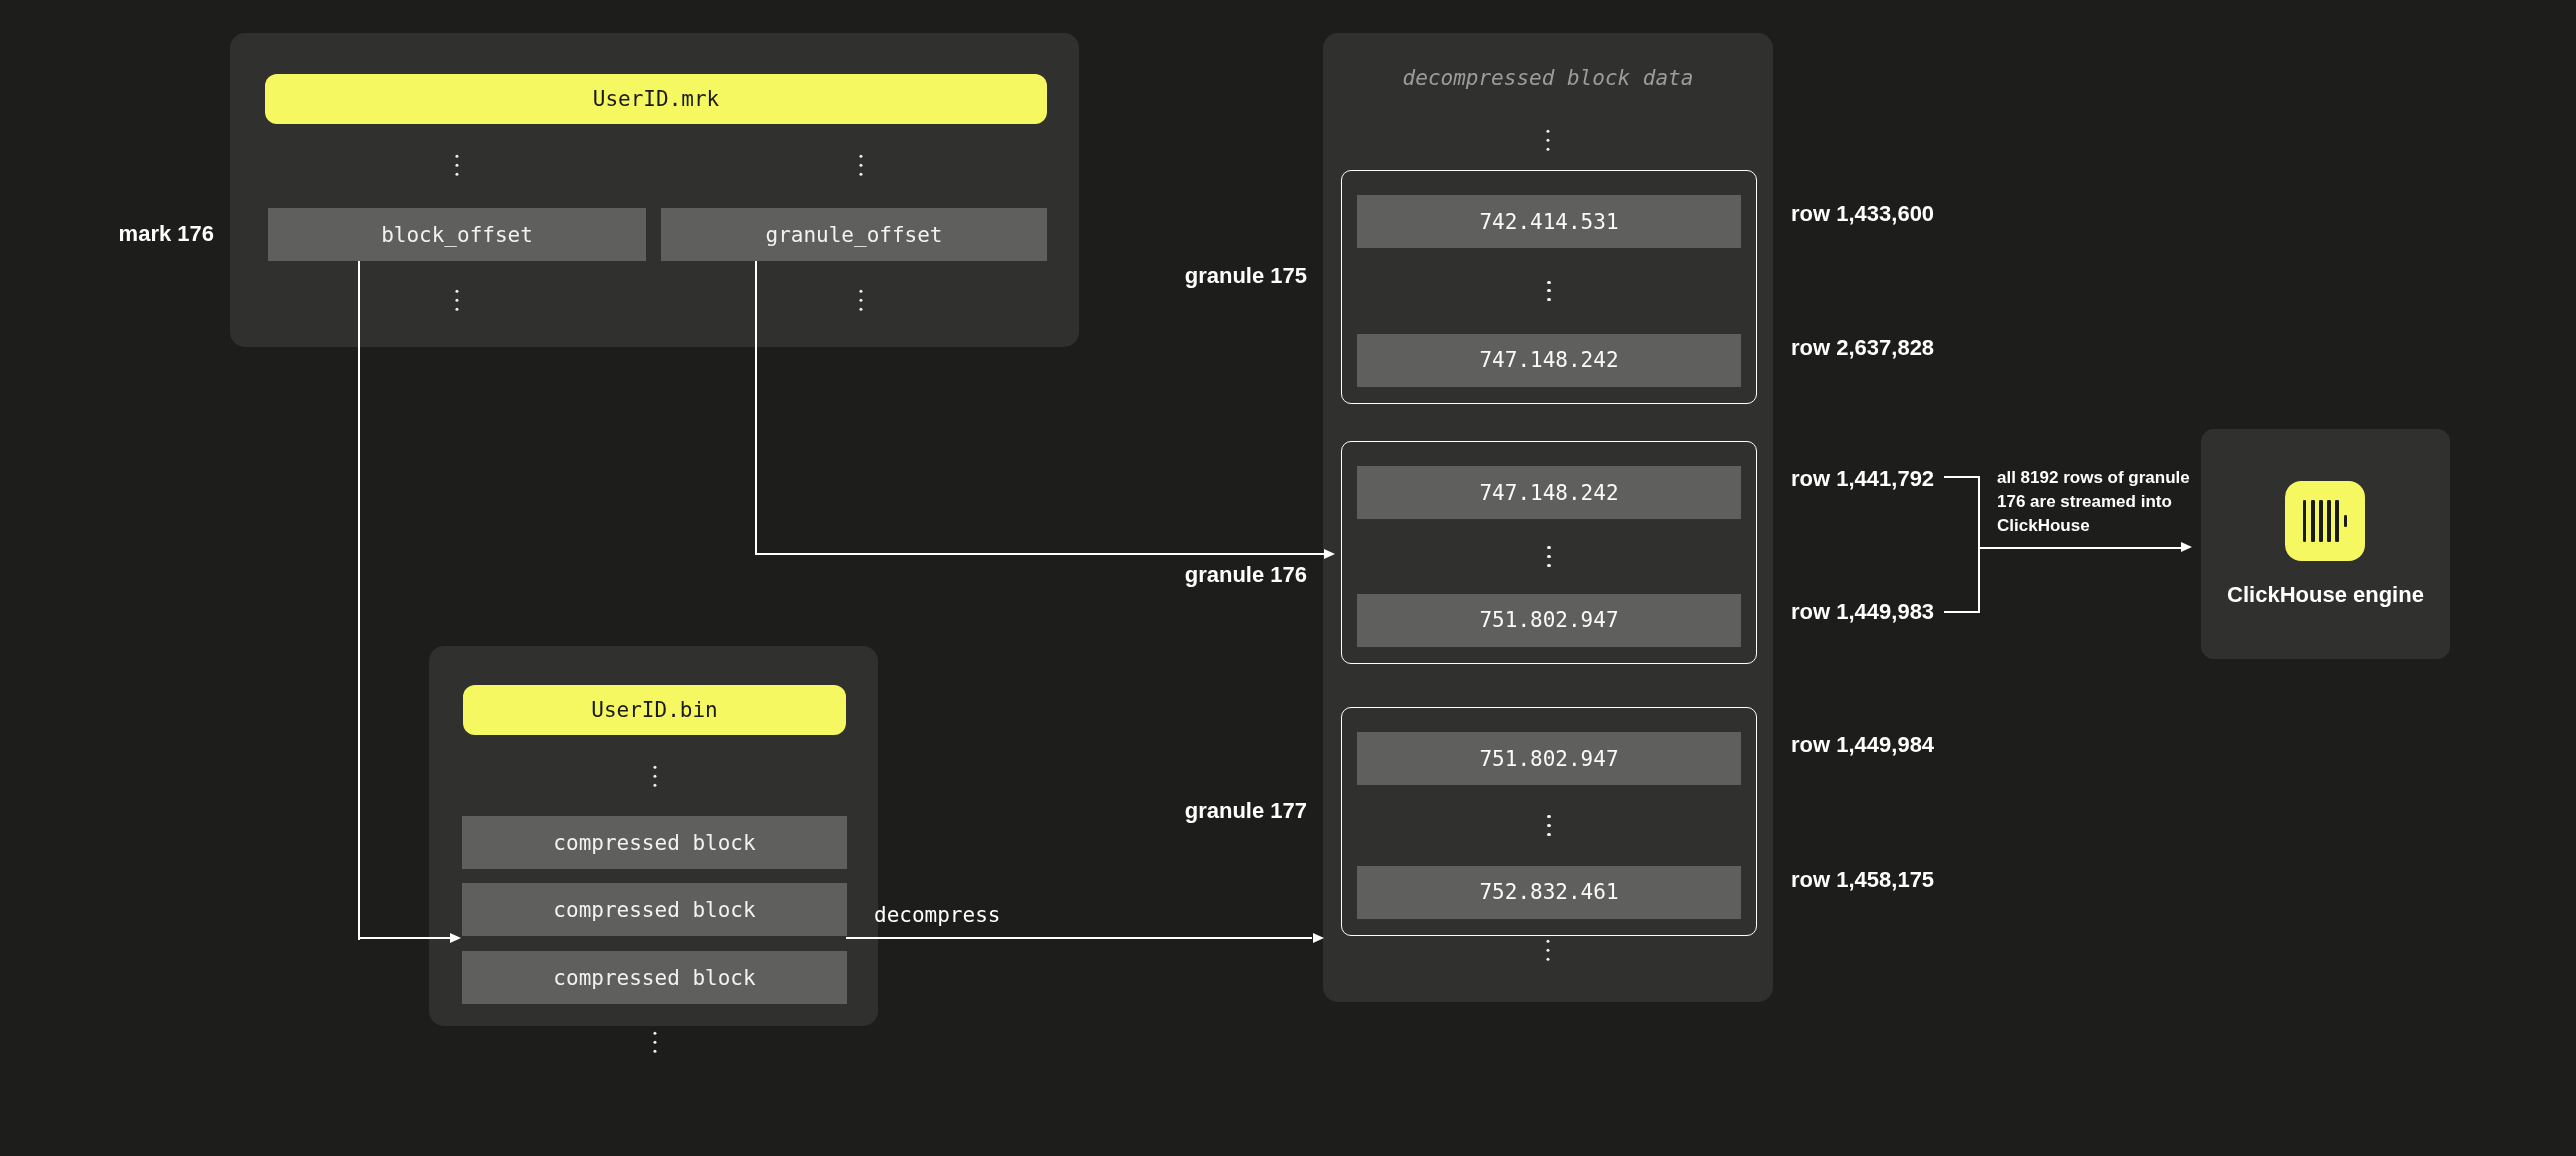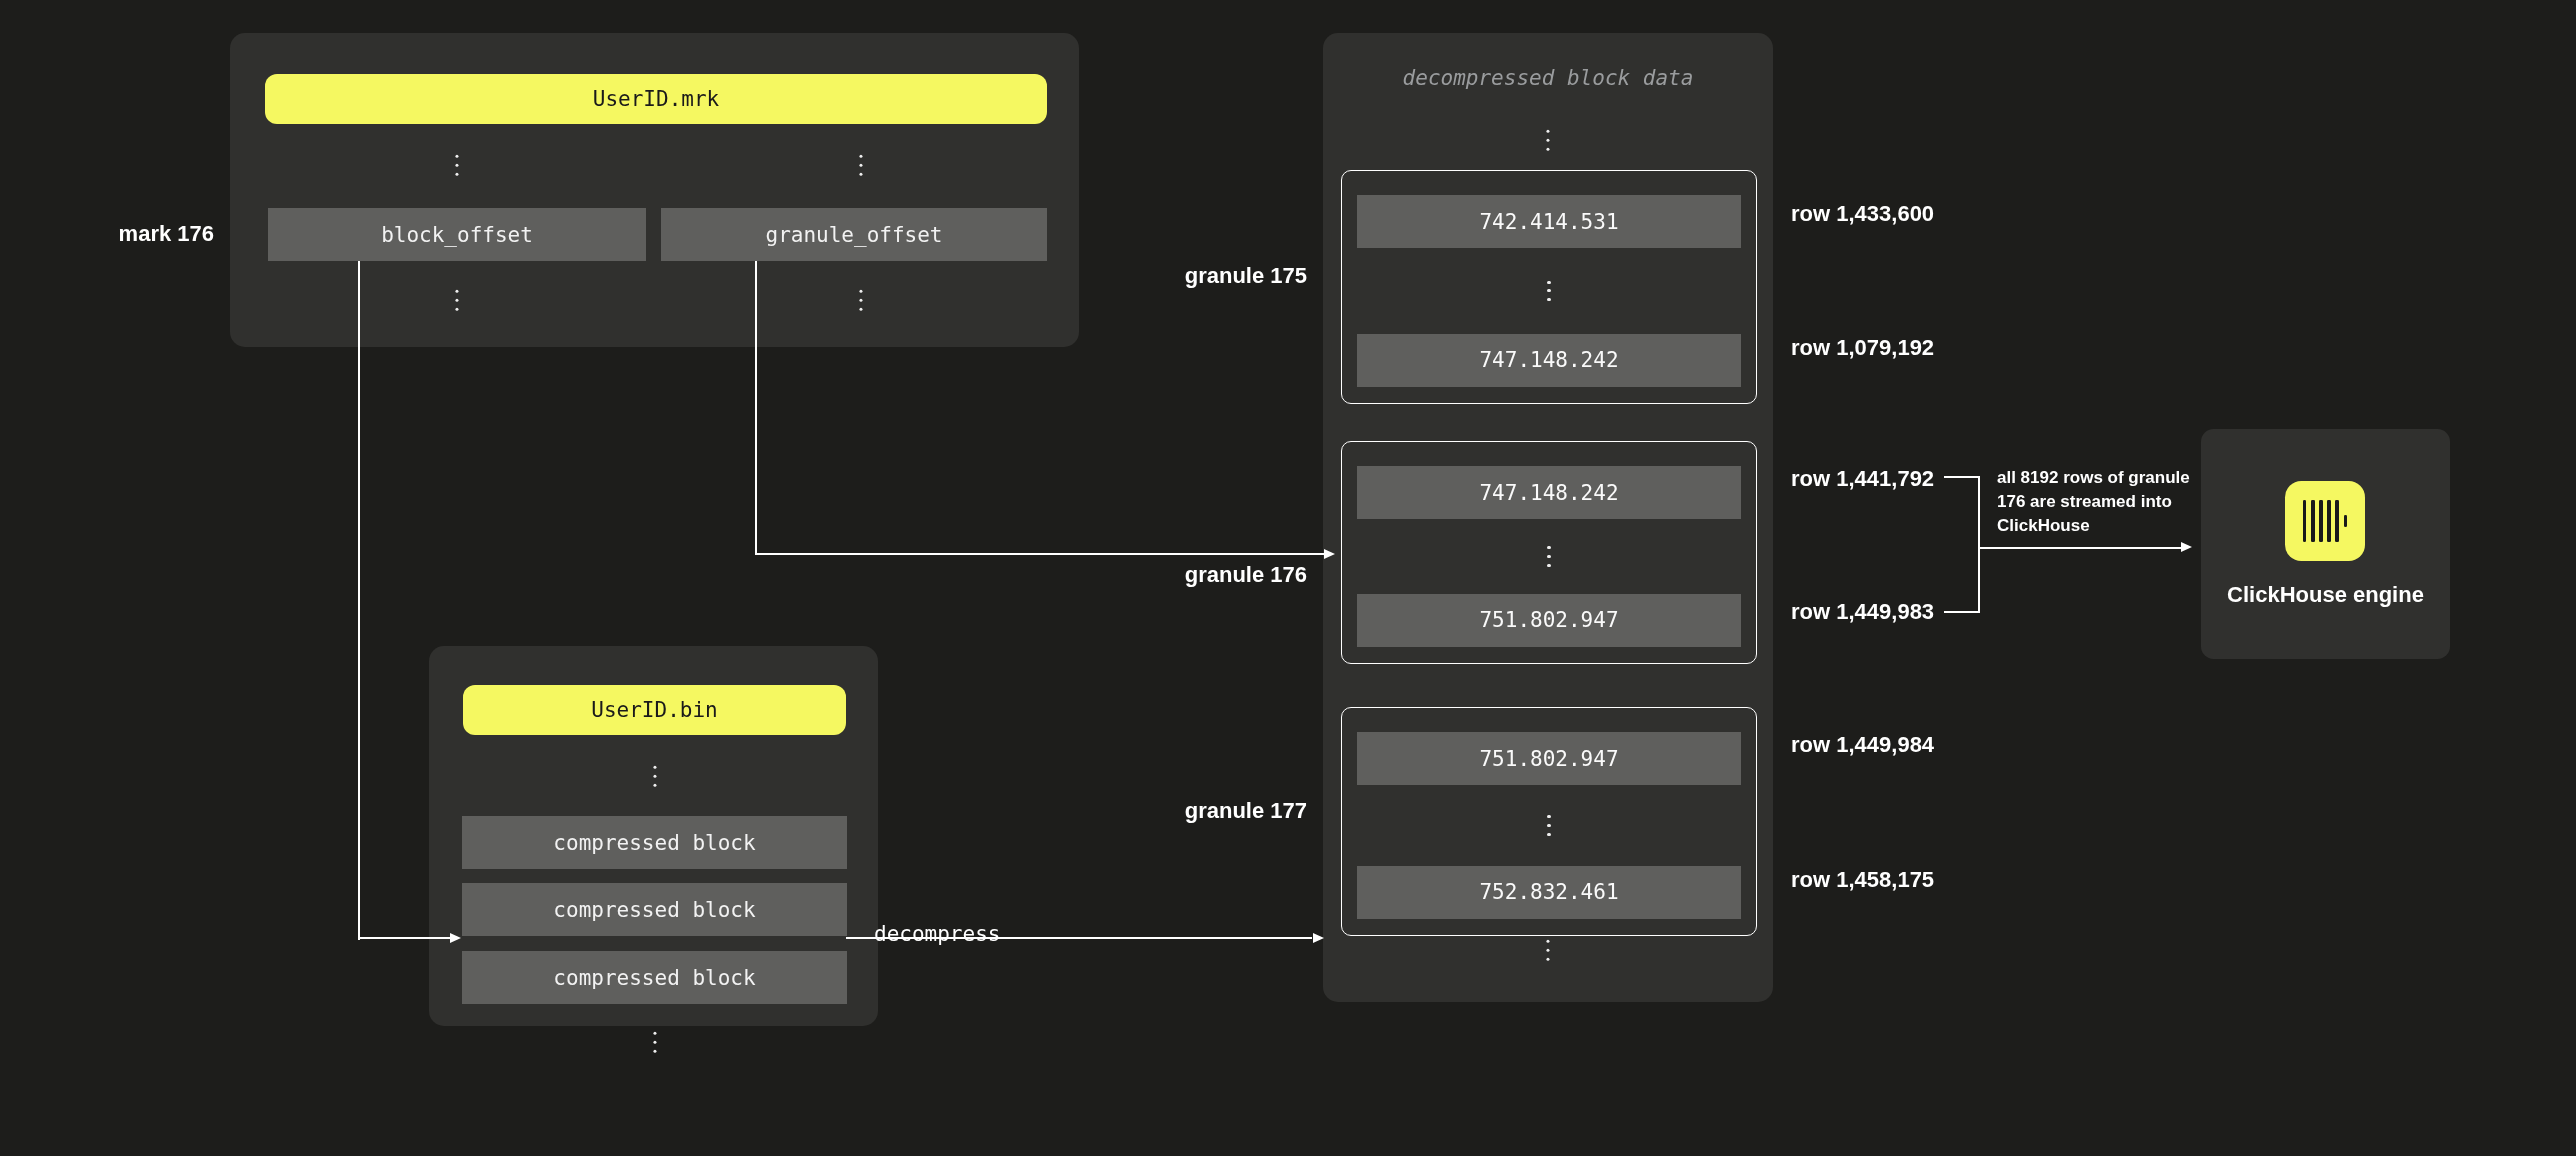--- a/index.html
+++ b/index.html
@@ -19,21 +19,21 @@
     font-size:21px;color:var(--ink);
   }
   .gbox{
     position:absolute;background:var(--box);
     display:flex;align-items:center;justify-content:center;
     font-family:"DejaVu Sans Mono","Liberation Mono",monospace;
     font-size:21px;color:#f2f2f2;
   }
   .mono-label{
     position:absolute;font-family:"DejaVu Sans Mono","Liberation Mono",monospace;
-    font-size:21px;color:var(--white);line-height:25px;white-space:nowrap;margin-top:19px;
+    font-size:21px;color:var(--white);line-height:25px;white-space:nowrap;
   }
   .panel-title{
     position:absolute;left:0;width:100%;text-align:center;
     font-family:"DejaVu Sans Mono","Liberation Mono",monospace;
     font-size:21px;color:var(--muted);line-height:25px;
   }
   .slabel{
     position:absolute;color:var(--white);font-weight:bold;font-size:22px;
     line-height:30px;white-space:nowrap;
   }
@@ -179,21 +179,21 @@
         <i></i>
         <i></i>
       </div>
   </div>
 
   <div class="slabel" style="right:1269px;top:261px;text-align:right;">granule 175</div>
   <div class="slabel" style="right:1269px;top:518px;text-align:right;margin-top:42px;">granule 176</div>
   <div class="slabel" style="right:1269px;top:796px;text-align:right;">granule 177</div>
 
   <div class="slabel" style="left:1791px;top:199px;">row 1,433,600</div>
-  <div class="slabel" style="left:1791px;top:333px;">row 1,079,192</div>
+  <div class="slabel" style="left:1791px;top:333px;">row 2,637,828</div>
   <div class="slabel" style="left:1791px;top:464px;">row 1,441,792</div>
   <div class="slabel" style="left:1791px;top:597px;">row 1,449,983</div>
   <div class="slabel" style="left:1791px;top:730px;">row 1,449,984</div>
   <div class="slabel" style="left:1791px;top:865px;">row 1,458,175</div>
 
   <div class="note" style="left:1997px;top:466px;">
     <div>all 8192 rows of granule</div>
     <div>176 are streamed into</div>
     <div>ClickHouse</div>
   </div>

